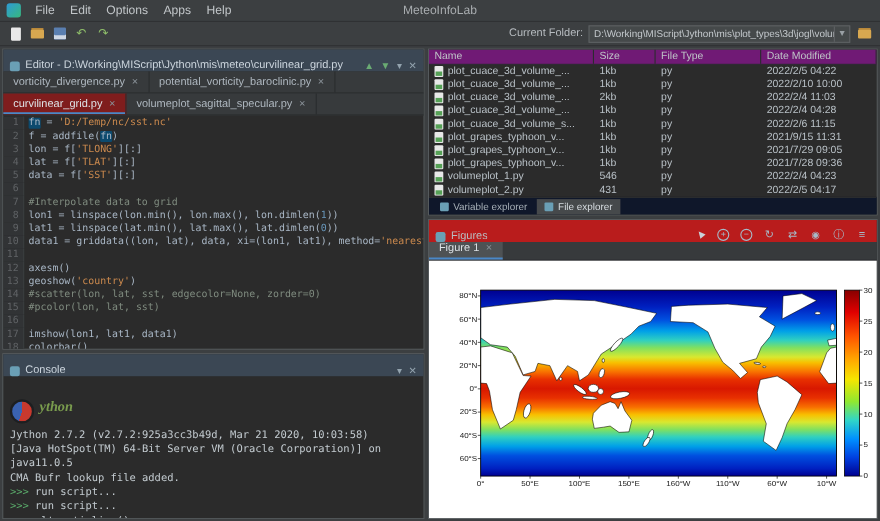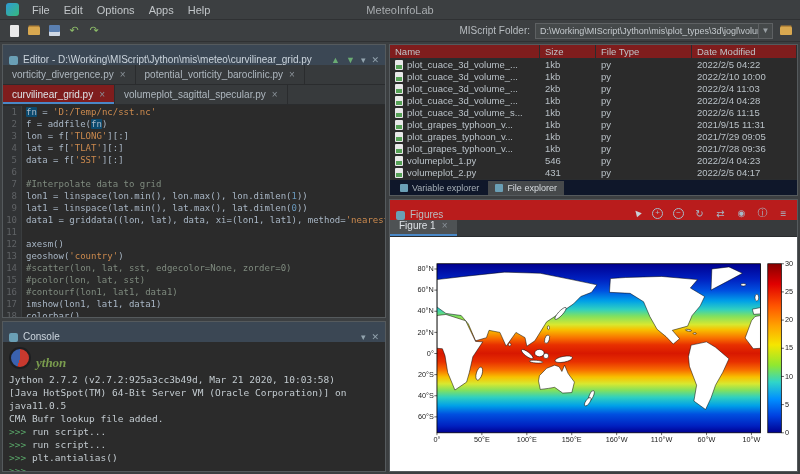--- a/index.html
+++ b/index.html
@@ -48,28 +48,28 @@
   .tclose{color:#8a9299;font-size:10px}
   .code{flex:1;overflow:hidden;padding-top:1px}
   .cl{display:flex;height:12px;line-height:12px;font-family:"DejaVu Sans Mono",monospace;font-size:9px;white-space:pre}
   .ln{width:19px;text-align:right;padding-right:4px;color:#606366;background:#313335;border-right:1px solid #3a3d3f;flex:none}
   .ct{padding-left:4px;color:#a9b7c6;overflow:hidden}
   .s{color:#cc8a4e}.c{color:#7f8b7f}.n{color:#6897bb}
   .hl{background:#0c4a6e;border-radius:1px}
 
   
   .console-body{flex:1;padding:3px 6px;font-family:"DejaVu Sans Mono",monospace;font-size:9.5px;line-height:13px;color:#c3cbd0;overflow:hidden}
-  .jy-logo{display:flex;align-items:flex-end;gap:5px;margin:2px 0 4px}
+  .jy-logo{display:flex;align-items:flex-start;gap:5px;margin:18px 0 4px}
   .jy-circle{width:22px;height:22px;border-radius:50%;background:conic-gradient(#c8392e 0 55%,#3a62b0 55% 100%);border:2px solid #1d1f21;flex:none}
   .jy-text{color:#7a9c4e;font-size:13px;font-style:italic;font-weight:bold;font-family:"Liberation Serif",serif}
   .prompt{color:#59a869}
 
   
   .fe-table{flex:1;overflow:hidden;font-size:9.5px;display:flex;flex-direction:column}
-  .fe-hrow{display:flex;height:14px;background:#7f1d1d;border-bottom:1px solid #2a2c2e;color:#bfc4c8;flex:none}
+  .fe-hrow{display:flex;height:14px;background:#701a75;border-bottom:1px solid #2a2c2e;color:#bfc4c8;flex:none}
   .fe-hcell{padding:0 5px;border-right:1px solid #2a2c2e;display:flex;align-items:center;overflow:hidden;white-space:nowrap}
   .fe-row{display:flex;height:12px;align-items:flex-start;color:#b9c1c7}
   .fe-cell{padding:0 5px;overflow:hidden;white-space:nowrap;display:flex;align-items:center;gap:4px}
   .w0{width:150px;flex:none}.w1{width:56px;flex:none}.w2{width:96px;flex:none}.w3{flex:1;min-width:0}
   .file-ico{width:8px;height:10px;background:#e8e8e8;border-radius:1px;position:relative;flex:none}
   .file-ico::after{content:"";position:absolute;left:1px;right:1px;bottom:1px;height:4px;background:#56a156}
   .fe-dock{height:16px;display:flex;gap:2px;background:#0f172a;border-top:1px solid #2a2c2e;padding:1px 3px 0;flex:none}
   .dock-tab{display:flex;align-items:center;gap:4px;padding:0 7px;font-size:9px;color:#a6afb6}
   .dock-tab.active{background:#46494b;color:#d7dce0}
   .dock-ico{width:8px;height:8px;background:#6a9fb5;border-radius:1px;flex:none}
@@ -107,21 +107,21 @@
 
 <div class="toolbar">
   <span style="display:flex;gap:4px">
       <span class="tbi ic-new-file"></span>
       <span class="tbi ic-open-file"></span>
       <span class="tbi ic-save-file"></span>
       <span class="tbi ic-undo"></span>
       <span class="tbi ic-redo"></span>
     </span>
   <span class="tb-right">
-    <span class="cf-label">MIScript Folder:</span>
+    <span class="cf-label">Current Folder:</span>
     <span class="combo">
       <span class="combo-text">D:\Working\MIScript\Jython\mis\plot_types\3d\jogl\volume</span>
       <span class="combo-arrow">▼</span>
     </span>
     <span class="tbi">
         <span class="tbi ic-browse-folder"></span>
       </span>
   </span>
 </div>
 
@@ -169,21 +169,21 @@
           <div class="cl"><span class="ln">6</span><span class="ct"></span></div>
           <div class="cl"><span class="ln">7</span><span class="ct"><span class="c">#Interpolate data to grid</span></span></div>
           <div class="cl"><span class="ln">8</span><span class="ct"><span>lon1 = linspace(lon.min(), lon.max(), lon.dimlen(</span><span class="n">1</span><span>))</span></span></div>
           <div class="cl"><span class="ln">9</span><span class="ct"><span>lat1 = linspace(lat.min(), lat.max(), lat.dimlen(</span><span class="n">0</span><span>))</span></span></div>
           <div class="cl"><span class="ln">10</span><span class="ct"><span>data1 = griddata((lon, lat), data, xi=(lon1, lat1), method=</span><span class="s">'nearest'</span></span></div>
           <div class="cl"><span class="ln">11</span><span class="ct"></span></div>
           <div class="cl"><span class="ln">12</span><span class="ct"><span>axesm()</span></span></div>
           <div class="cl"><span class="ln">13</span><span class="ct"><span>geoshow(</span><span class="s">'country'</span><span>)</span></span></div>
           <div class="cl"><span class="ln">14</span><span class="ct"><span class="c">#scatter(lon, lat, sst, edgecolor=None, zorder=0)</span></span></div>
           <div class="cl"><span class="ln">15</span><span class="ct"><span class="c">#pcolor(lon, lat, sst)</span></span></div>
-          <div class="cl"><span class="ln">16</span><span class="ct"><span class="c">#contourf(lon1, lat1, data1)</span></span></div>
+          <div class="cl"><span class="ln">16</span></div>
           <div class="cl"><span class="ln">17</span><span class="ct"><span>imshow(lon1, lat1, data1)</span></span></div>
           <div class="cl"><span class="ln">18</span><span class="ct"><span>colorbar()</span></span></div>
         </div>
     </div>
 
     <div class="panel console-panel">
       <div class="panel-hdr">
         <span class="hdr-ico"></span>
         <span class="hdr-title">Console</span>
         <span class="hdr-icons">

